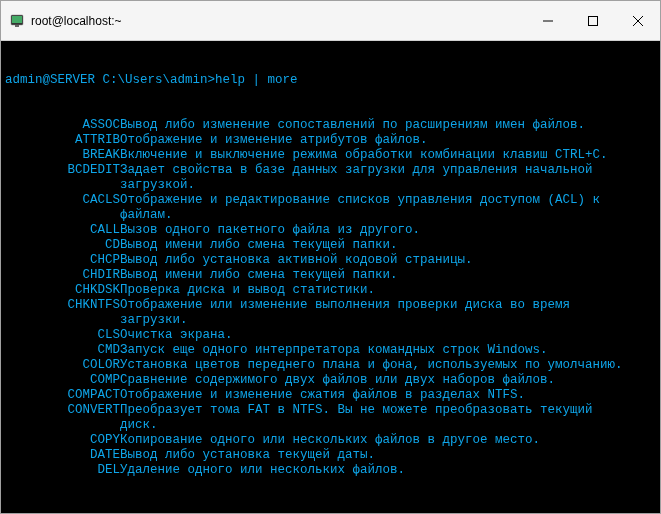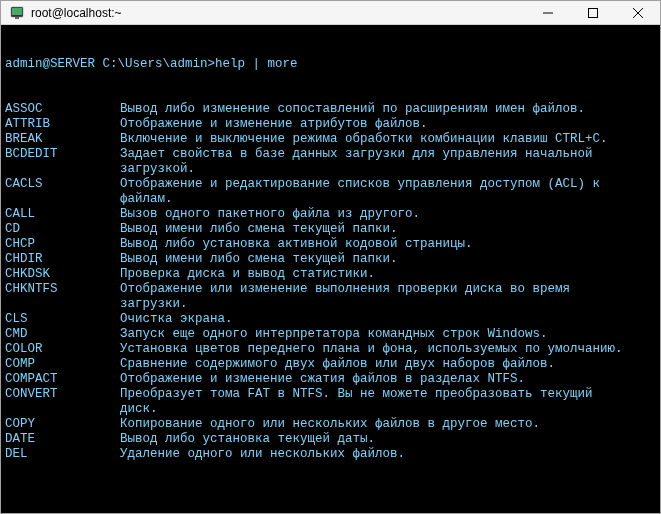--- a/index.html
+++ b/index.html
@@ -16,21 +16,21 @@
     }
     .window {
       width: 661px;
       height: 514px;
       background: #fff;
       border: 1px solid #a0a0a0;
       display: flex;
       flex-direction: column;
     }
     .titlebar {
-      height: 24px;
+      height: 40px;
       background: #f5f5f5;
       display: flex;
       align-items: center;
       padding: 0 0 0 8px;
       border-bottom: 1px solid #d0d0d0;
     }
     .titlebar-icon {
       width: 16px;
       height: 16px;
       margin-right: 6px;
@@ -55,36 +55,37 @@
       justify-content: center;
       font-size: 13px;
       color: #000;
     }
     .tb-btn.close {
       font-size: 16px;
     }
     .terminal {
       flex: 1;
       background: #000;
-      color: #7dd3fc;
+      color: #0ea5e9;
       font-family: 'Courier New', Consolas, monospace;
       font-size: 12.5px;
       line-height: 15px;
       padding: 2px 4px;
       overflow: hidden;
       white-space: pre-wrap;
       word-wrap: break-word;
     }
     .cmd-row {
       display: flex;
       align-items: flex-start;
     }
     .cmd-name {
       min-width: 115px;
       flex-shrink: 0;
+      text-align: right;
     }
     .cmd-desc {
       flex: 1;
       font-family: Liberation Mono, monospace;
     }
   </style>
 </head>
 <body>
 
 <div class="window">

